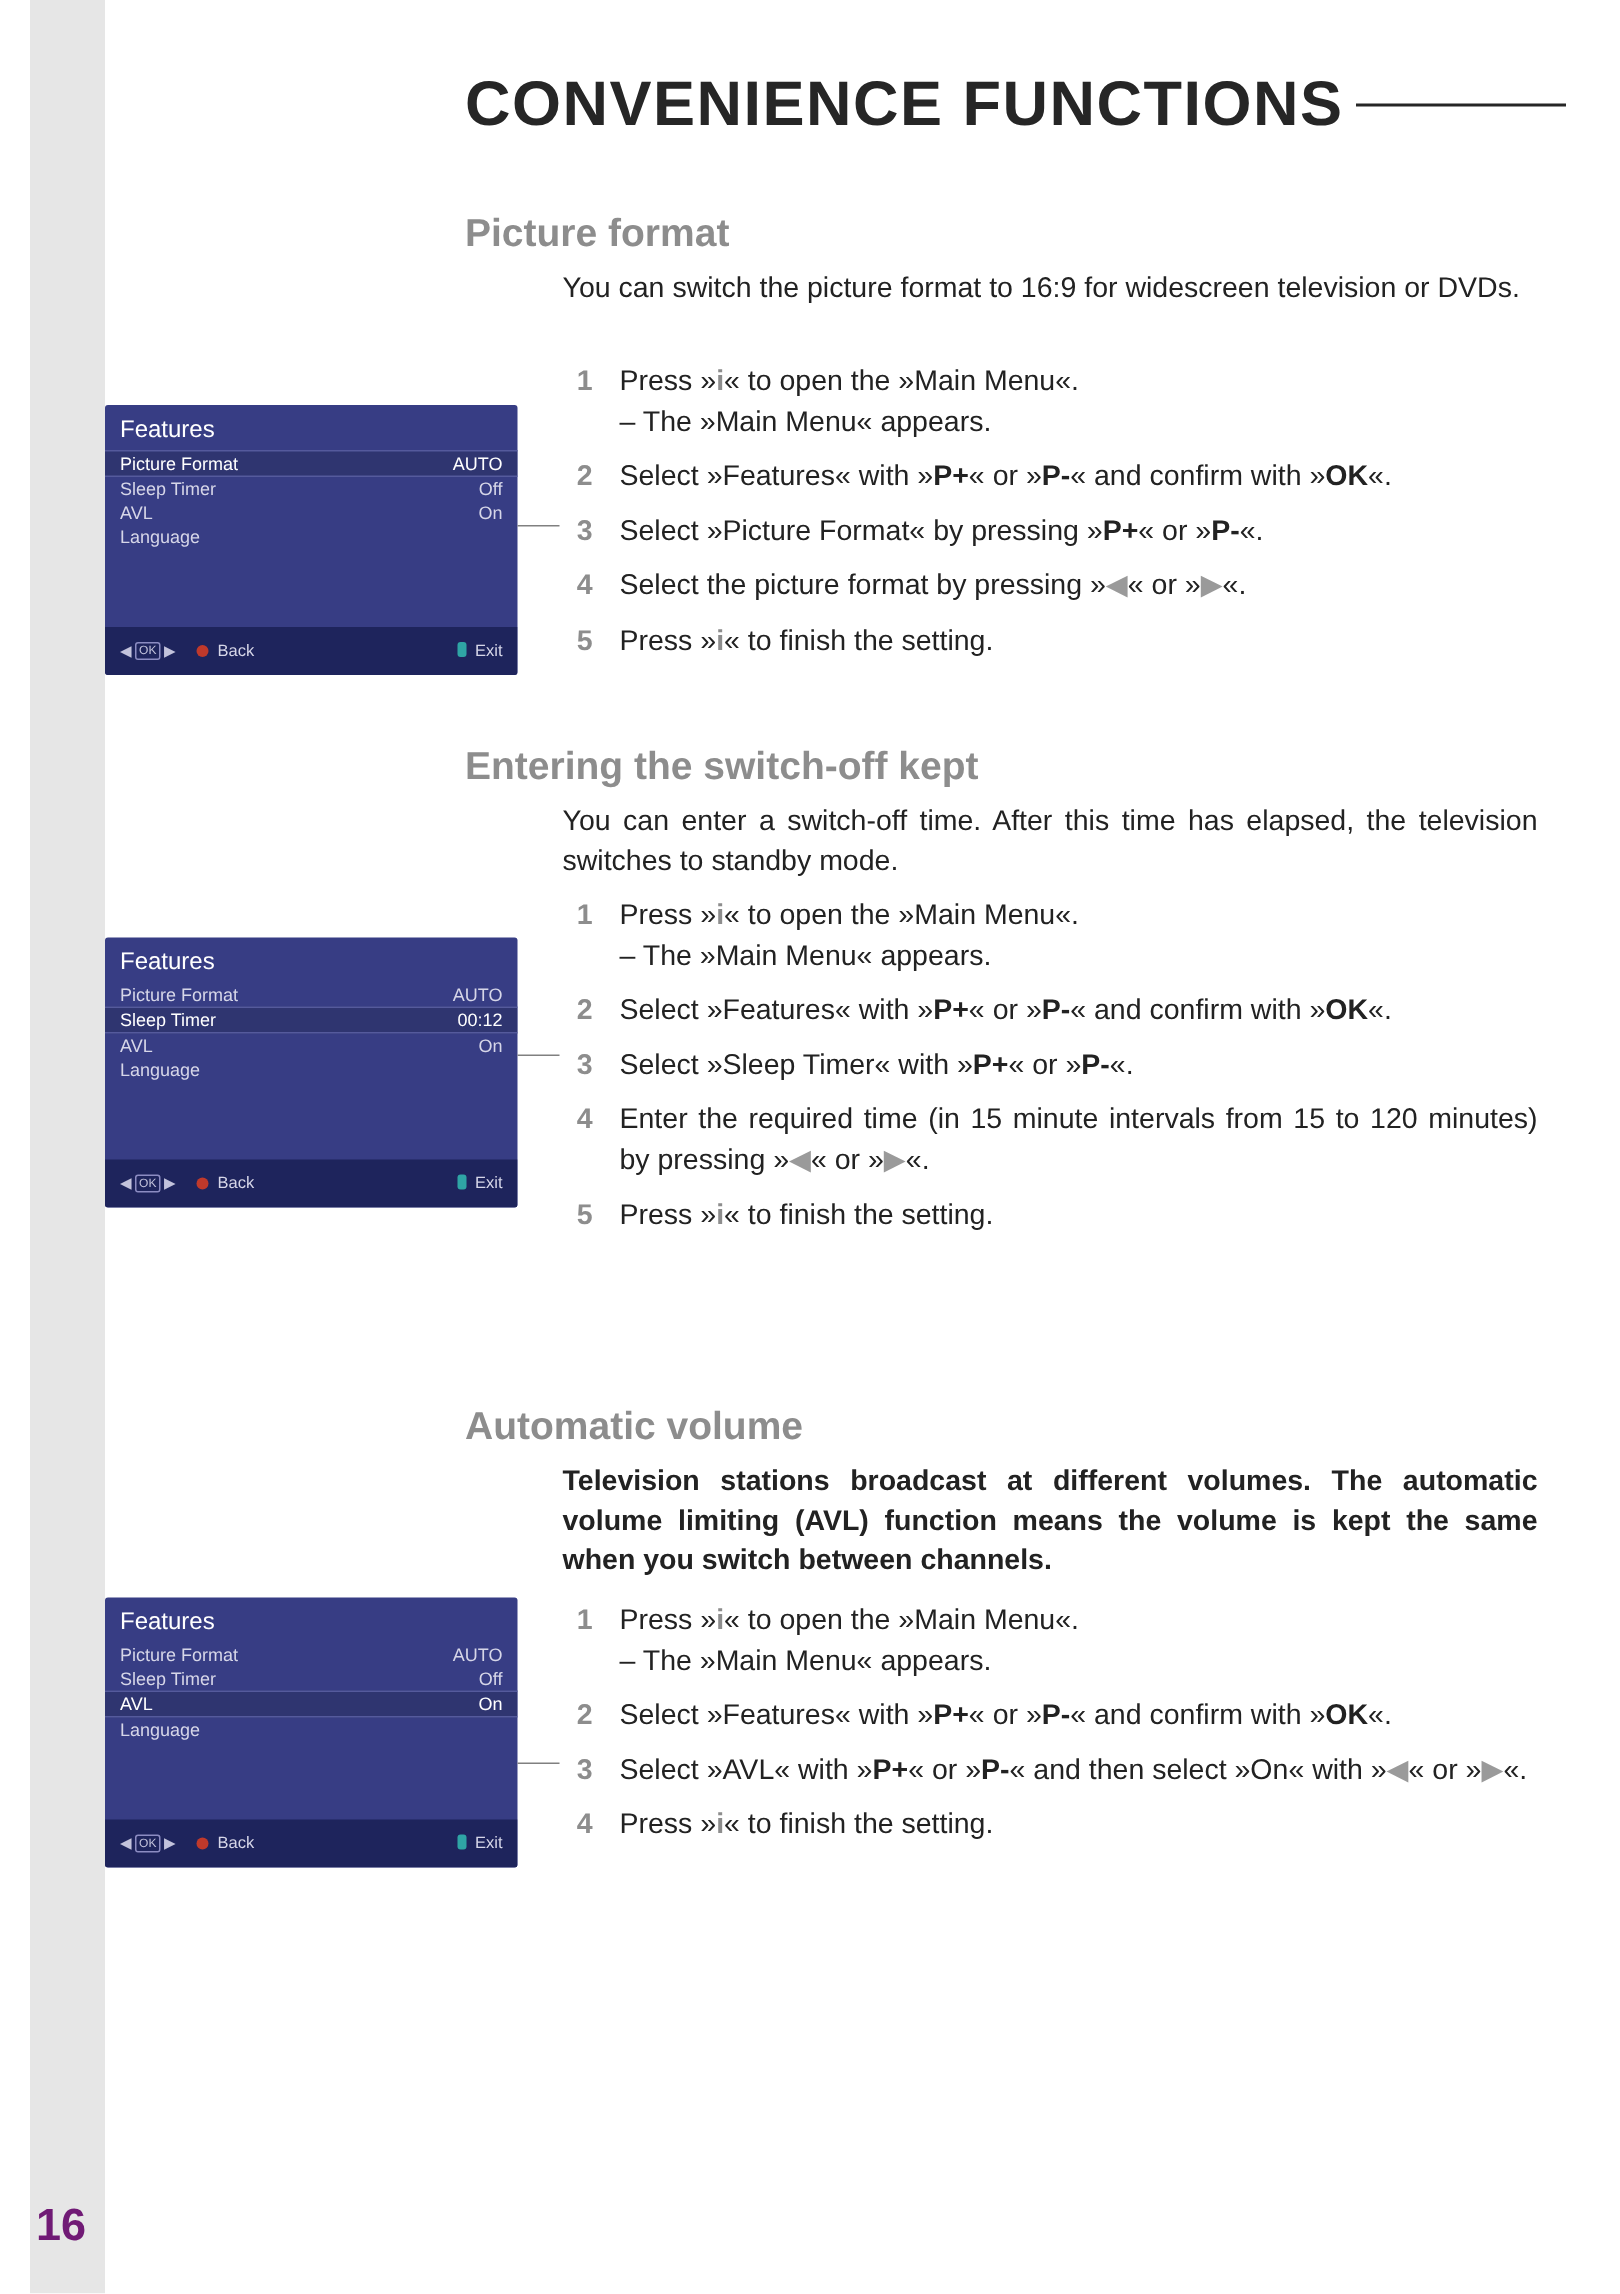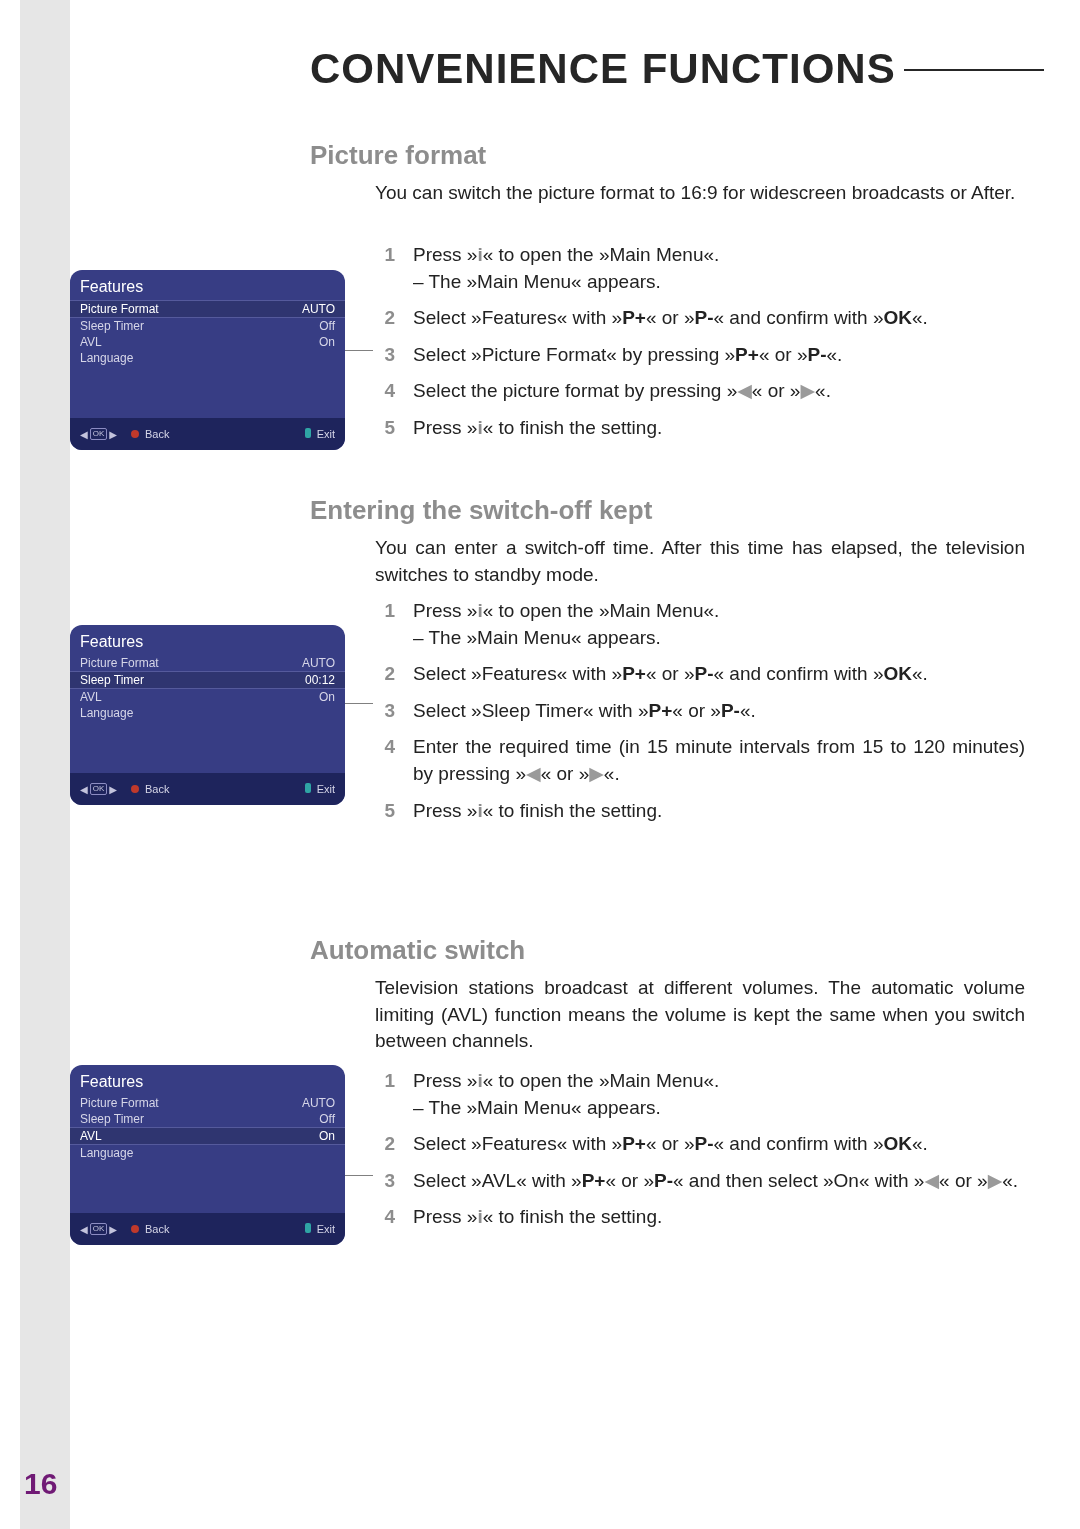--- a/index.html
+++ b/index.html
@@ -97,21 +97,21 @@
   
   .osd {
     position: absolute;
     left: 70px;
     width: 275px;
     height: 180px;
     background: #373d84;
     color: #fff;
     font-family: "Arial",sans-serif;
     font-size: 13px;
-    border-radius: 12px;
+    border-radius: 2px;
     overflow: hidden;
   }
   .osd-title {
     padding: 8px 10px 4px 10px;
     font-size: 16px;
     color: #fff;
   }
   .osd-row {
     display: flex;
     padding: 1px 10px;
@@ -163,21 +163,21 @@
 <body>
 
 <div class="page">
   <div class="grey-strip"></div>
 
   <div class="title">
     <span>CONVENIENCE FUNCTIONS</span><span class="title-rule"></span>
   </div>
 
   <div class="section-heading" style="top:140px;">Picture format</div>
-  <div class="body-block" style="top:180px;">You can switch the picture format to 16:9 for widescreen broadcasts or After.</div>
+  <div class="body-block" style="top:180px;">You can switch the picture format to 16:9 for widescreen television or DVDs.</div>
 
   <div class="body-block" style="top:242px;">
     <div class="step-row">
         <div class="step-num">1</div>
       <div class="step-text"><span>Press »</span><span class="i-key">i</span><span>« to open the »Main Menu«.</span><br><span>– The »Main Menu« appears.</span></div>
       </div>
     <div class="step-row">
         <div class="step-num">2</div>
       <div class="step-text">Select »Features« with »<span class="bold-key">P+</span>« or »<span class="bold-key">P-</span>« and confirm with »<span class="bold-key">OK</span>«.</div>
       </div>
@@ -281,22 +281,22 @@
       <span class="dot-red"></span>
         <span>Back</span>
       <span class="osd-footer-right">
           <span class="dot-teal"></span>
           <span>Exit</span>
         </span>
     </div>
   </div>
   <div class="leader" style="top:703px;left:345px;width:28px;"></div>
 
-  <div class="section-heading" style="top:935px;">Automatic switch</div>
-  <div class="body-block" style="top:975px;">Television stations broadcast at different volumes. The automatic volume limiting (AVL) function means the volume is kept the same when you switch between channels.</div>
+  <div class="section-heading" style="top:935px;">Automatic volume</div>
+  <div class="body-block" style="top:975px;font-weight:bold;">Television stations broadcast at different volumes. The automatic volume limiting (AVL) function means the volume is kept the same when you switch between channels.</div>
   <div class="body-block" style="top:1068px;">
     <div class="step-row">
         <div class="step-num">1</div>
       <div class="step-text"><span>Press »</span><span class="i-key">i</span><span>« to open the »Main Menu«.</span><br><span>– The »Main Menu« appears.</span></div>
       </div>
     <div class="step-row">
         <div class="step-num">2</div>
       <div class="step-text">Select »Features« with »<span class="bold-key">P+</span>« or »<span class="bold-key">P-</span>« and confirm with »<span class="bold-key">OK</span>«.</div>
       </div>
     <div class="step-row">

